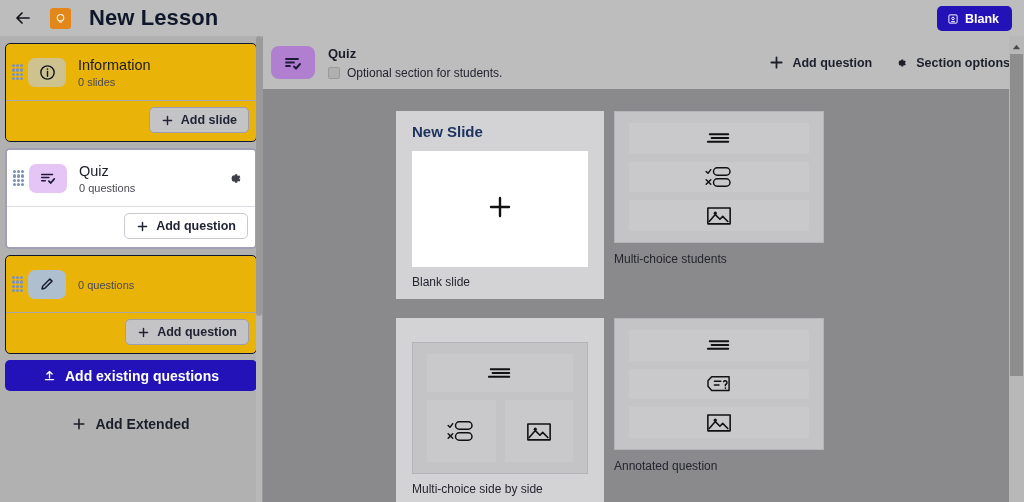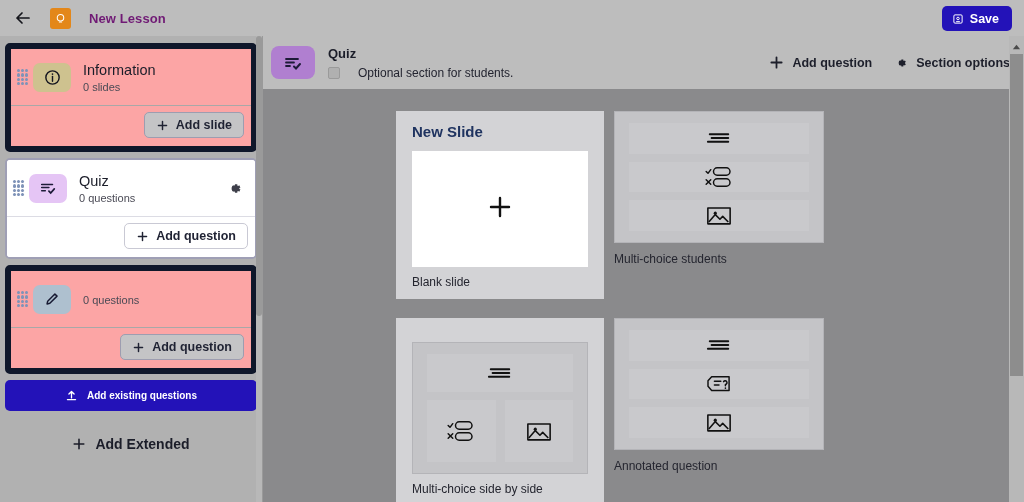--- a/index.html
+++ b/index.html
@@ -24,21 +24,21 @@
     display: flex; align-items: center; justify-content: center;
     color: #15161c; cursor: pointer;
   }
   .bulb-icon {
     width: 21px; height: 21px; margin-left: 16px;
     background: #e3871a; border-radius: 3px;
     display: flex; align-items: center; justify-content: center;
   }
   .app-title {
     margin-left: 18px;
-    font-size: 13px; font-weight: bold; color: #701a75;
+    font-size: 22px; font-weight: bold; color: #0f172a;
     letter-spacing: .1px;
   }
   .save-btn {
     position: absolute; right: 12px; top: 6px;
     height: 25px; padding: 0 13px 0 10px;
     background: #2312b8; color: #fff;
     border: none; border-radius: 5px;
     font-family: "Liberation Sans", sans-serif;
     font-size: 12.5px; font-weight: bold;
     display: flex; align-items: center; gap: 6px;
@@ -50,22 +50,22 @@
 
   
   .sidebar {
     width: 262px; flex: 0 0 262px;
     background: #b1b1b1;
     padding: 4px 3px 0 3px;
     position: relative;
     overflow: hidden;
   }
   .section-card {
-    background: #fca5a5;
-    border: 6px solid #0f172a;
+    background: #eab308;
+    border: 1px solid #0f172a;
     border-radius: 5px;
     margin: 3px 2px 6px 2px;
     overflow: hidden;
   }
   .section-card.selected {
     background: #ffffff;
     border: 2px solid #9f9fb5;
   }
   .section-head {
     display: flex; align-items: center;
@@ -117,21 +117,21 @@
   .pill-btn.outlined { border-color: #9d9db0; background: #c4c4c6; }
   .section-card.selected .pill-btn.outlined { background: #fff; border-color: #c9c9d4; }
 
   .primary-btn {
     display: flex; align-items: center; justify-content: center; gap: 9px;
     width: calc(100% - 4px); margin: 2px 2px 0 2px;
     height: 31px;
     background: #2312b8; color: #fff;
     border: none; border-radius: 5px;
     font-family: "Liberation Sans", sans-serif;
-    font-size: 10px; font-weight: bold;
+    font-size: 14px; font-weight: bold;
     cursor: pointer;
   }
   .text-btn {
     display: flex; align-items: center; justify-content: center; gap: 9px;
     width: 100%; margin-top: 19px;
     background: transparent; border: none;
     font-family: "Liberation Sans", sans-serif;
     font-size: 14px; font-weight: bold; color: #1b1d29;
     cursor: pointer; padding: 6px 0;
   }
@@ -160,21 +160,21 @@
     padding: 0 14px 0 8px;
     position: relative;
   }
   .head-icon {
     width: 44px; height: 33px; flex: 0 0 44px;
     border-radius: 8px;
     display: flex; align-items: center; justify-content: center;
   }
   .head-text { margin-left: 13px; }
   .head-title { font-size: 13px; font-weight: bold; color: #1b1d29; }
-  .head-opt { display: flex; align-items: center; gap: 18px; margin-top: 5px; }
+  .head-opt { display: flex; align-items: center; gap: 7px; margin-top: 5px; }
   .checkbox {
     width: 12px; height: 12px;
     background: #b0b0b0; border: 1px solid #9a9a9a;
     border-radius: 2px; cursor: pointer;
   }
   .head-opt-label { font-size: 12px; color: #232430; }
   .head-actions {
     margin-left: auto; display: flex; align-items: center; gap: 22px;
   }
   .head-action {
@@ -268,21 +268,21 @@
     </div>
     <div class="app-title">New Lesson</div>
     <button class="save-btn">
       <span style="display:flex;">
         <svg width="12" height="12" viewBox="0 0 16 16" fill="none" stroke="#ffffff" stroke-width="1.3" stroke-linejoin="round">
           <rect x="2.5" y="2.5" width="11" height="11" rx="1.5"></rect>
           <circle cx="8" cy="7.3" r="1.7"></circle>
           <path d="M5.5 11.5h5"></path>
         </svg>
       </span>
-      <span>Save</span>
+      <span>Blank</span>
     </button>
   </div>
 
   <div class="body-row">
 
     <div class="sidebar">
 
       <div class="section-card">
         <div class="section-head">
           <div class="drag-handle">

